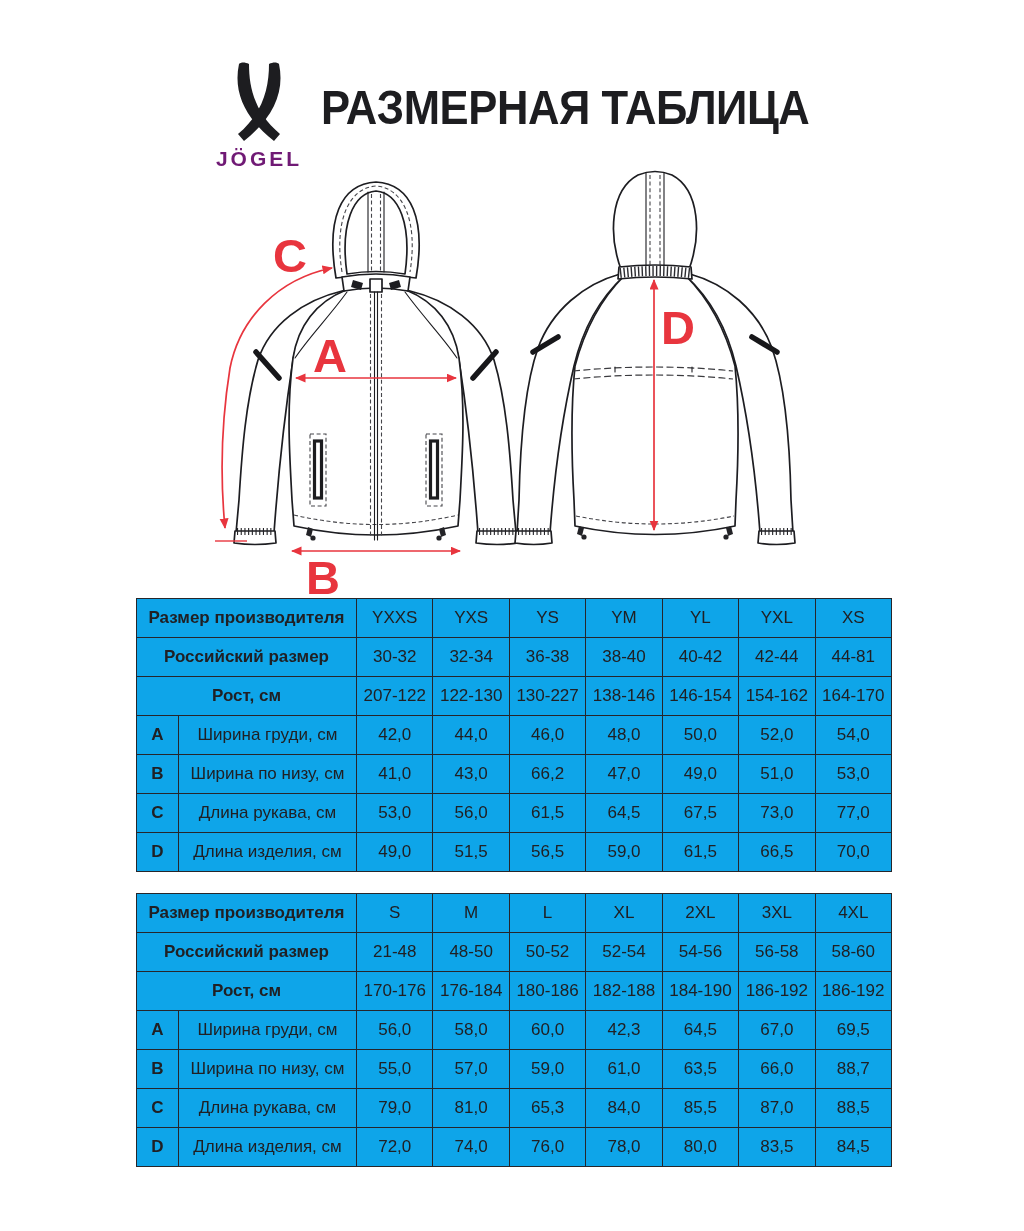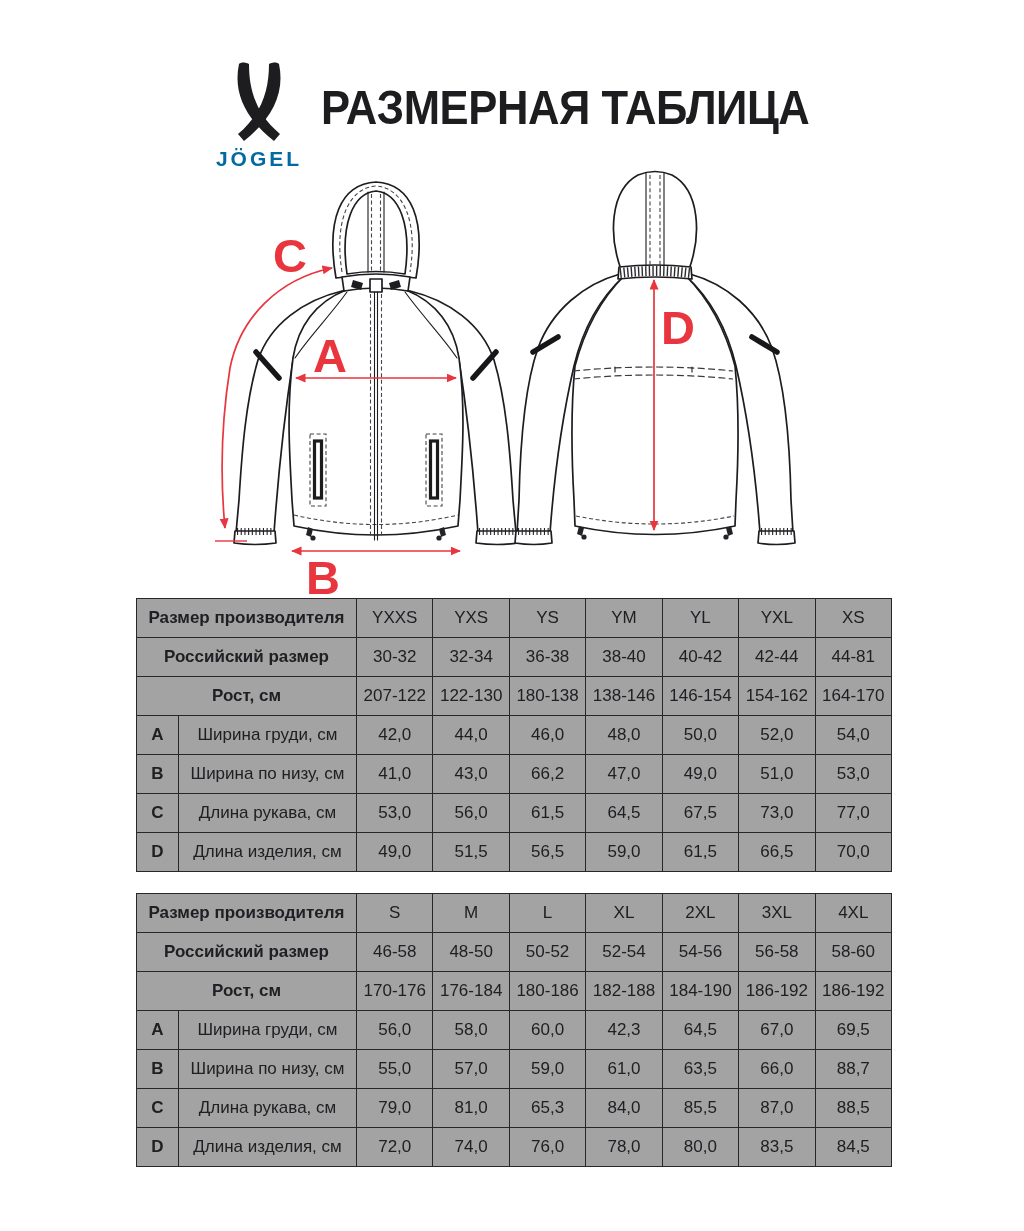--- a/index.html
+++ b/index.html
@@ -3,21 +3,21 @@
 <meta charset="utf-8">
 <style>
   html,body { margin:0; padding:0; background:#ffffff; }
   .page {
     position:relative; width:1024px; height:1231px; background:#fff;
     font-family:"Liberation Sans", sans-serif; color:#202024; overflow:hidden;
   }
   
   .brand { position:absolute; left:203px; top:62px; width:112px; text-align:center; }
   .brand svg { display:block; margin:0 auto; }
-  .brand-word { font-weight:700; font-size:21px; letter-spacing:3px; color:#0369a1; margin-top:3px; }
+  .brand-word { font-weight:700; font-size:21px; letter-spacing:3px; color:#701a75; margin-top:3px; }
   .title {
     position:absolute; left:321px; top:82px; margin:0;
     font-size:49px; font-weight:700; color:#1d1d20; white-space:nowrap;
     letter-spacing:-0.5px; transform:scaleX(.89); transform-origin:0 0; line-height:1.05;
   }
   
   .diagram { position:absolute; left:120px; top:160px; width:800px; height:440px; }
   .lnw  { fill:#ffffff; stroke:#1d1d21; stroke-width:1.7; stroke-linecap:round; stroke-linejoin:round; }
   .thin { fill:none; stroke:#1d1d21; stroke-width:1.1; stroke-linecap:round; }
   .dash { fill:none; stroke:#45454a; stroke-width:1.1; stroke-dasharray:4 2.6; }
@@ -26,21 +26,21 @@
   .rib  { fill:none; stroke:#232327; stroke-width:7; stroke-dasharray:1.1 2.6; }
   .hatch{ fill:none; stroke:#2b2b30; stroke-width:10; stroke-dasharray:1.4 2.2; }
   .pock { fill:#ffffff; stroke:#1c1c1f; stroke-width:3.2; }
   .tog  { fill:#232327; stroke:none; }
   .red  { fill:none; stroke:#e8353e; stroke-width:1.7; }
   .redthin { fill:none; stroke:#e8353e; stroke-width:1.4; }
   .rl   { fill:#e8353e; font-size:47px; font-weight:700; font-family:"Liberation Sans",sans-serif; }
   
   table.sizes {
     position:absolute; left:136px; width:756px; height:274px;
-    border-collapse:collapse; table-layout:fixed; background:#a3a3a3;
+    border-collapse:collapse; table-layout:fixed; background:#0ea5e9;
   }
   #t0 { top:598px; }
   #t1 { top:893px; }
   table.sizes td {
     border:1.8px solid #26262b; text-align:center; vertical-align:middle;
     font-size:17px; color:#202024; padding:0; overflow:hidden;
   }
   td.hl { font-weight:700; font-size:17.5px; }
   td.kc { font-weight:700; }
   td.pl { text-align:left; padding-left:13px;margin-left:47px; }
@@ -187,21 +187,21 @@
           <td class="hv">36-38</td>
           <td class="hv">38-40</td>
           <td class="hv">40-42</td>
           <td class="hv">42-44</td>
           <td class="hv">44-81</td>
         </tr>
         <tr>
           <td class="hl" colspan="2">Рост, см</td>
           <td class="hv">207-122</td>
           <td class="hv">122-130</td>
-          <td class="hv">180-138</td>
+          <td class="hv">130-227</td>
           <td class="hv">138-146</td>
           <td class="hv">146-154</td>
           <td class="hv">154-162</td>
           <td class="hv">164-170</td>
         </tr>
         <tr>
           <td class="kc">A</td>
           <td class="pl">Ширина груди, см</td>
           <td class="vc">42,0</td>
           <td class="vc">44,0</td>
@@ -264,21 +264,21 @@
           <td class="hv">S</td>
           <td class="hv">M</td>
           <td class="hv">L</td>
           <td class="hv">XL</td>
           <td class="hv">2XL</td>
           <td class="hv">3XL</td>
           <td class="hv">4XL</td>
         </tr>
         <tr>
           <td class="hl" colspan="2">Российский размер</td>
-          <td class="hv">46-58</td>
+          <td class="hv">21-48</td>
           <td class="hv">48-50</td>
           <td class="hv">50-52</td>
           <td class="hv">52-54</td>
           <td class="hv">54-56</td>
           <td class="hv">56-58</td>
           <td class="hv">58-60</td>
         </tr>
         <tr>
           <td class="hl" colspan="2">Рост, см</td>
           <td class="hv">170-176</td>

